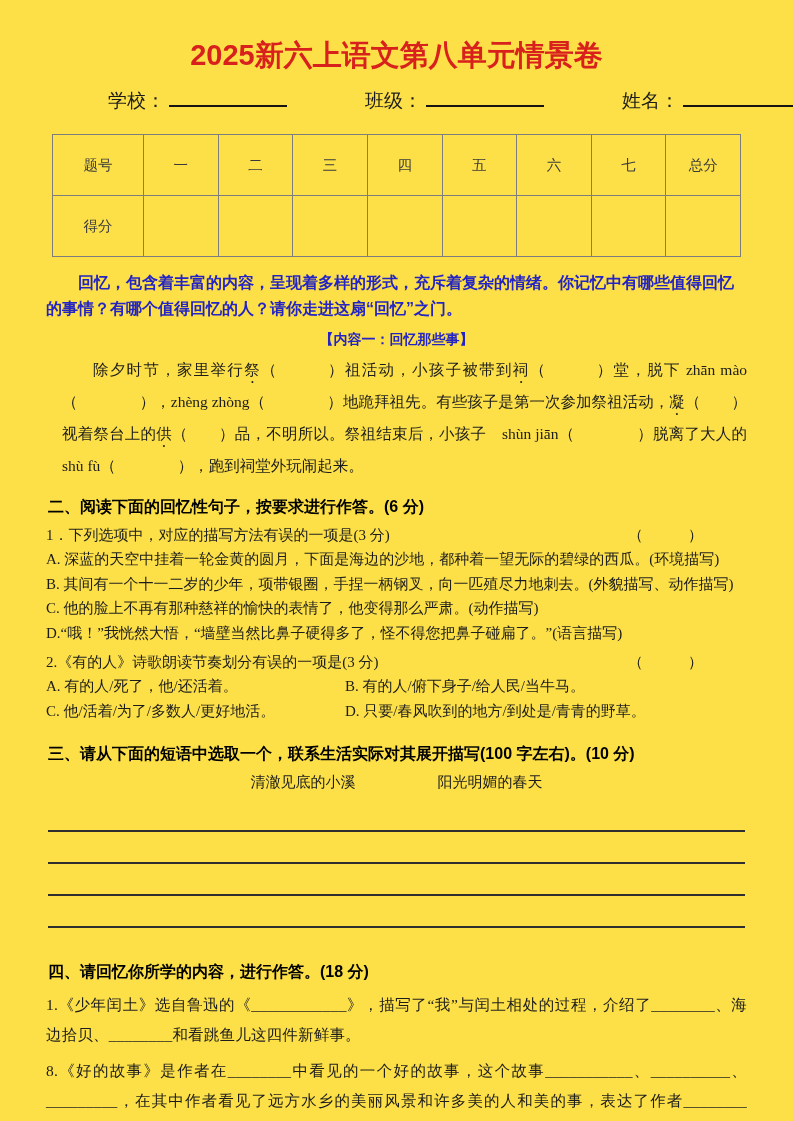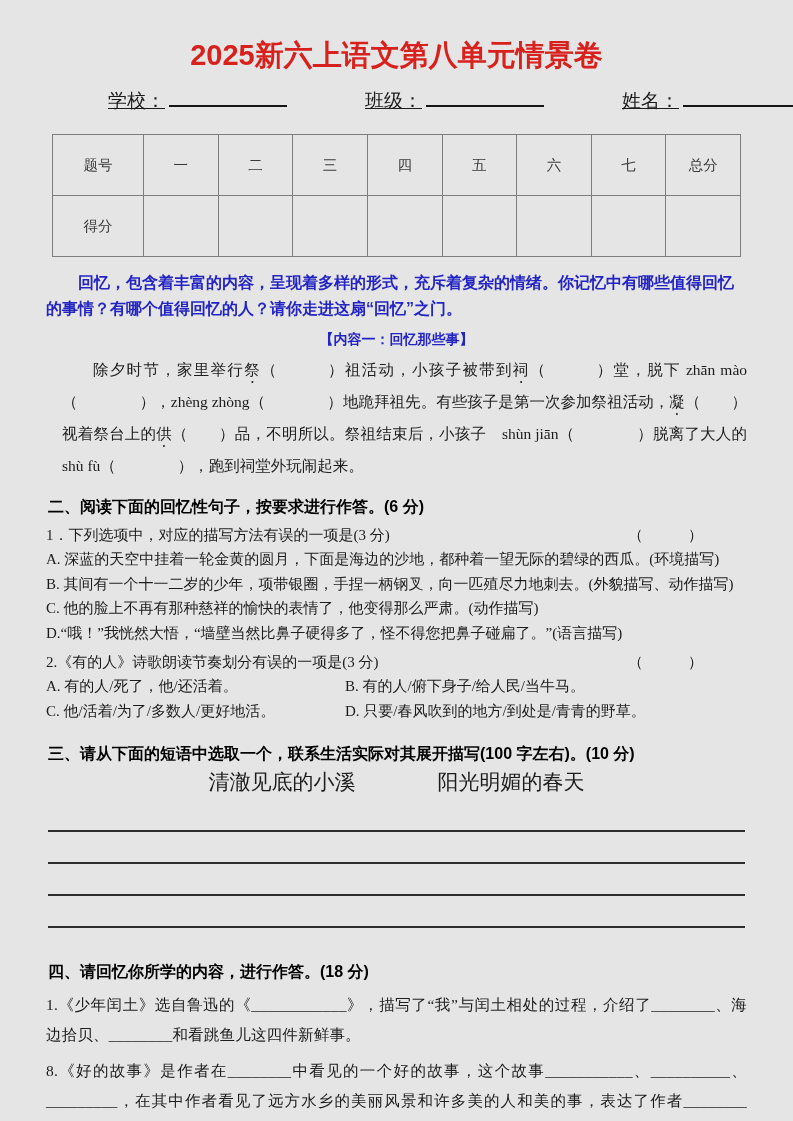--- a/index.html
+++ b/index.html
@@ -2,21 +2,21 @@
 <html><head>
 <meta charset="utf-8">
 <style>
   html,body { margin:0; padding:0; background:#ffffff; }
   .page {
     position:relative;
     width:793px; height:1121px;
     box-sizing:border-box;
     padding:0 46px;
     overflow:hidden;
-    background:#e5e5e5;
+    background:#fde047;
     color:#1c1c1c;
     font-family:"Liberation Serif","DejaVu Serif",serif;
     font-size:15.5px;
   }
   
   .title {
     margin:36px 0 0 0;
     text-align:center;
     font-family:"Liberation Sans","DejaVu Sans",sans-serif;
     font-weight:bold;
@@ -24,21 +24,21 @@
     line-height:38px;
     color:#d8201c;
   }
   .info-row {
     margin:12px 0 0 62px;
     display:flex;
     align-items:flex-end;
     gap:78px;
     font-size:19px;
   }
-  .info-field { white-space:nowrap;text-decoration:underline; }
+  .info-field { white-space:nowrap; }
   .blank-line {
     display:inline-block;
     width:118px; height:19px;
     border-bottom:2px solid #151515;
     margin-left:4px;
     vertical-align:baseline;
   }
   
   .score-table {
     width:689px;
@@ -114,21 +114,21 @@
     display:grid;
     grid-template-columns:299px 1fr;
     font-size:15px;
     line-height:25px;
   }
   .phrases {
     margin:5px 0 0 0;
     display:flex;
     justify-content:center;
     gap:82px;
-    font-size:21px;
+    font-size:15px;
     line-height:24px;
   }
   .write-area { margin-top:6px; }
   .write-line {
     height:30px;
     border-bottom:2px solid #2e2e2e;
     margin:0 2px;
   }
   .s4-para {
     margin:7px 0 0 0;

